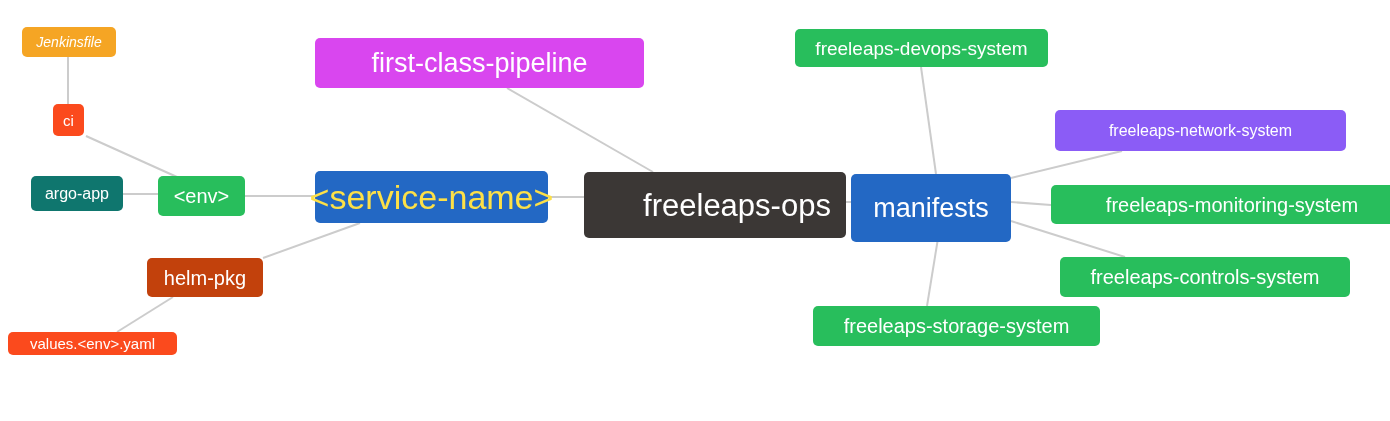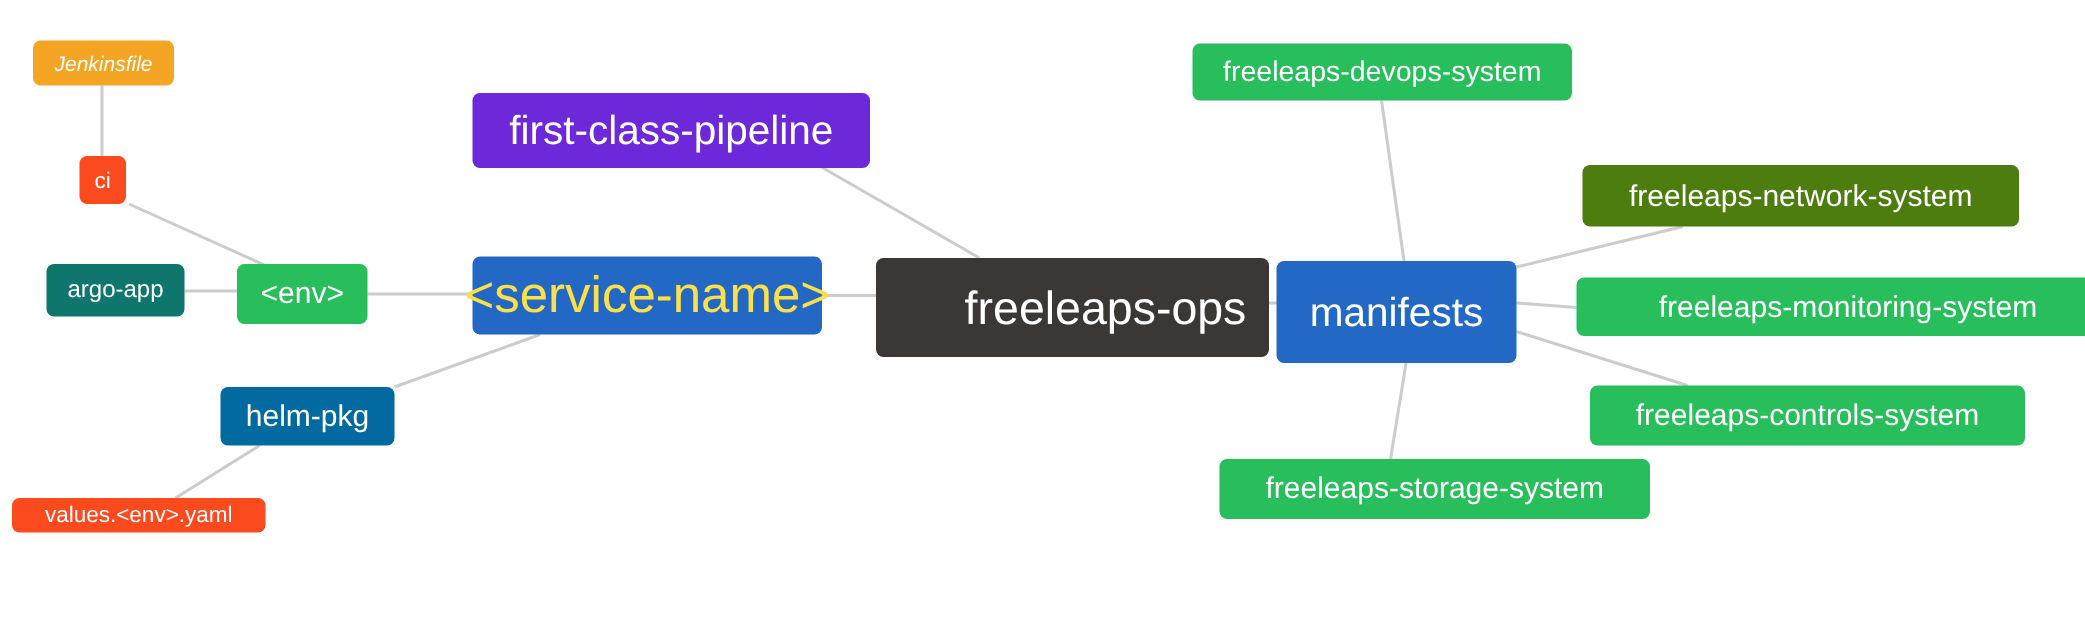--- a/index.html
+++ b/index.html
@@ -57,24 +57,24 @@
       <line x1="936" y1="174" x2="921" y2="67" stroke="#cccccc"></line>
       <line x1="1011" y1="178" x2="1122" y2="151" stroke="#cccccc"></line>
       <line x1="1011" y1="202" x2="1051" y2="205" stroke="#cccccc"></line>
       <line x1="1011" y1="221" x2="1125" y2="257" stroke="#cccccc"></line>
       <line x1="940" y1="226" x2="927" y2="306" stroke="#cccccc"></line>
     </svg>
     <div class="node" style="left: 22px; top: 27px; width: 94px; height: 30px; background: rgb(245, 165, 36); font-size: 14px; color: rgb(255, 255, 255); font-style: italic;">Jenkinsfile</div>
     <div class="node" style="left: 53px; top: 104px; width: 31px; height: 32px; background: rgb(251, 74, 29); font-size: 15px; color: rgb(255, 255, 255);">ci</div>
     <div class="node" style="left: 31px; top: 176px; width: 92px; height: 35px; background: #0f766e; font-size: 16px; color: rgb(255, 255, 255);">argo-app</div>
     <div class="node" style="left: 158px; top: 176px; width: 87px; height: 40px; background: rgb(40, 190, 92); font-size: 20px; color: rgb(255, 255, 255);">&lt;env&gt;</div>
-    <div class="node" style="left: 147px; top: 258px; width: 116px; height: 39px; background: #0369a1; font-size: 20px; color: rgb(255, 255, 255);">helm-pkg</div>
+    <div class="node" style="left: 147px; top: 258px; width: 116px; height: 39px; background: #c2410c; font-size: 20px; color: rgb(255, 255, 255);">helm-pkg</div>
     <div class="node" style="left: 8px; top: 332px; width: 169px; height: 23px; background: rgb(251, 74, 29); font-size: 15px; color: rgb(255, 255, 255);">values.&lt;env&gt;.yaml</div>
-    <div class="node" style="left: 315px; top: 38px; width: 265px; height: 50px; background: #6d28d9; font-size: 27px; color: rgb(255, 255, 255); margin-top: 24px;">first-class-pipeline</div>
+    <div class="node" style="left: 315px; top: 38px; width: 329px; height: 50px; background: #d946ef; font-size: 27px; color: rgb(255, 255, 255);">first-class-pipeline</div>
     <div class="node" style="left: 315px; top: 171px; width: 233px; height: 52px; background: rgb(35, 104, 196); font-size: 34px; color: #fde047;">&lt;service-name&gt;</div>
     <div class="node" style="left: 584px; top: 172px; width: 262px; height: 66px; background: rgb(59, 55, 53); font-size: 31px; color: rgb(255, 255, 255); padding-left: 44px;">freeleaps-ops</div>
     <div class="node" style="left: 851px; top: 174px; width: 160px; height: 68px; background: rgb(35, 104, 196); font-size: 27px; color: rgb(255, 255, 255);">manifests</div>
     <div class="node" style="left: 795px; top: 29px; width: 253px; height: 38px; background: rgb(40, 190, 92); font-size: 19px; color: rgb(255, 255, 255);">freeleaps-devops-system</div>
-    <div class="node" style="left: 1055px; top: 110px; width: 291px; height: 41px; background: #4d7c0f; font-size: 20px; color: rgb(255, 255, 255);">freeleaps-network-system</div>
+    <div class="node" style="left: 1055px; top: 110px; width: 291px; height: 41px; background: #8b5cf6; font-size: 16px; color: rgb(255, 255, 255);">freeleaps-network-system</div>
     <div class="node" style="left: 1051px; top: 185px; width: 362px; height: 39px; background: rgb(40, 190, 92); font-size: 20px; color: rgb(255, 255, 255);">freeleaps-monitoring-system</div>
     <div class="node" style="left: 1060px; top: 257px; width: 290px; height: 40px; background: rgb(40, 190, 92); font-size: 20px; color: rgb(255, 255, 255);">freeleaps-controls-system</div>
     <div class="node" style="left: 813px; top: 306px; width: 287px; height: 40px; background: rgb(40, 190, 92); font-size: 20px; color: rgb(255, 255, 255);">freeleaps-storage-system</div>
   </div>
 
 </body></html>

